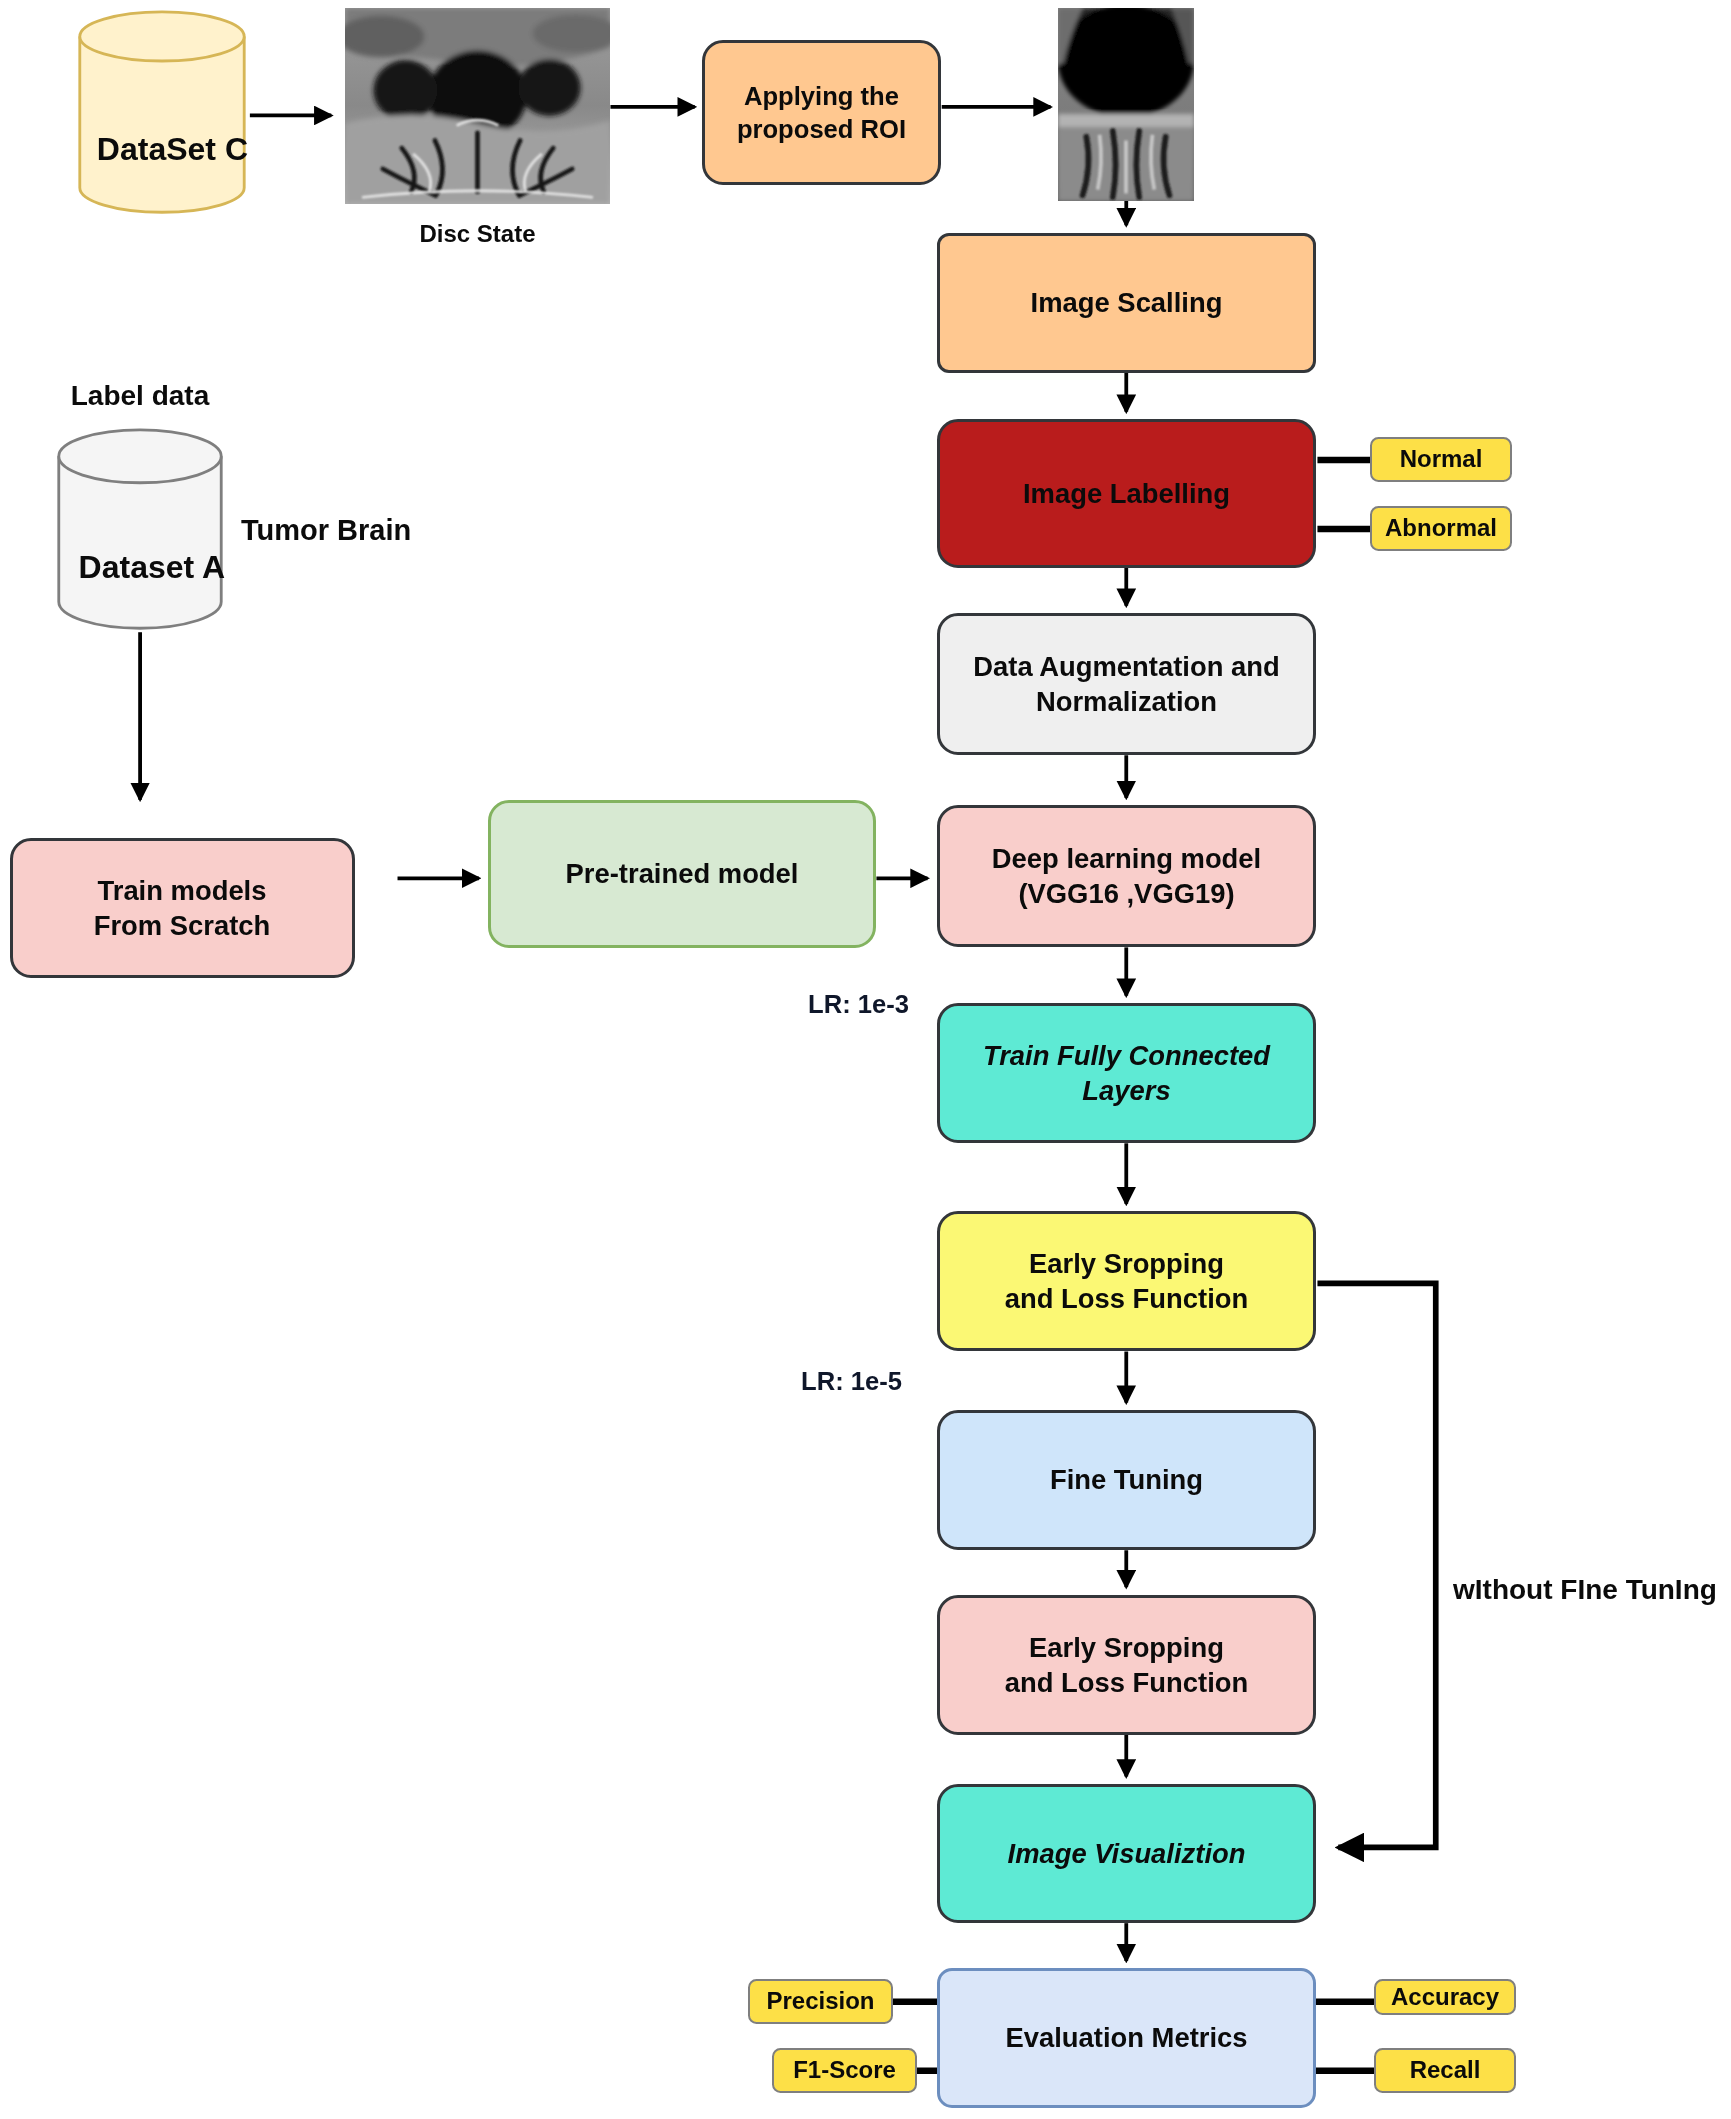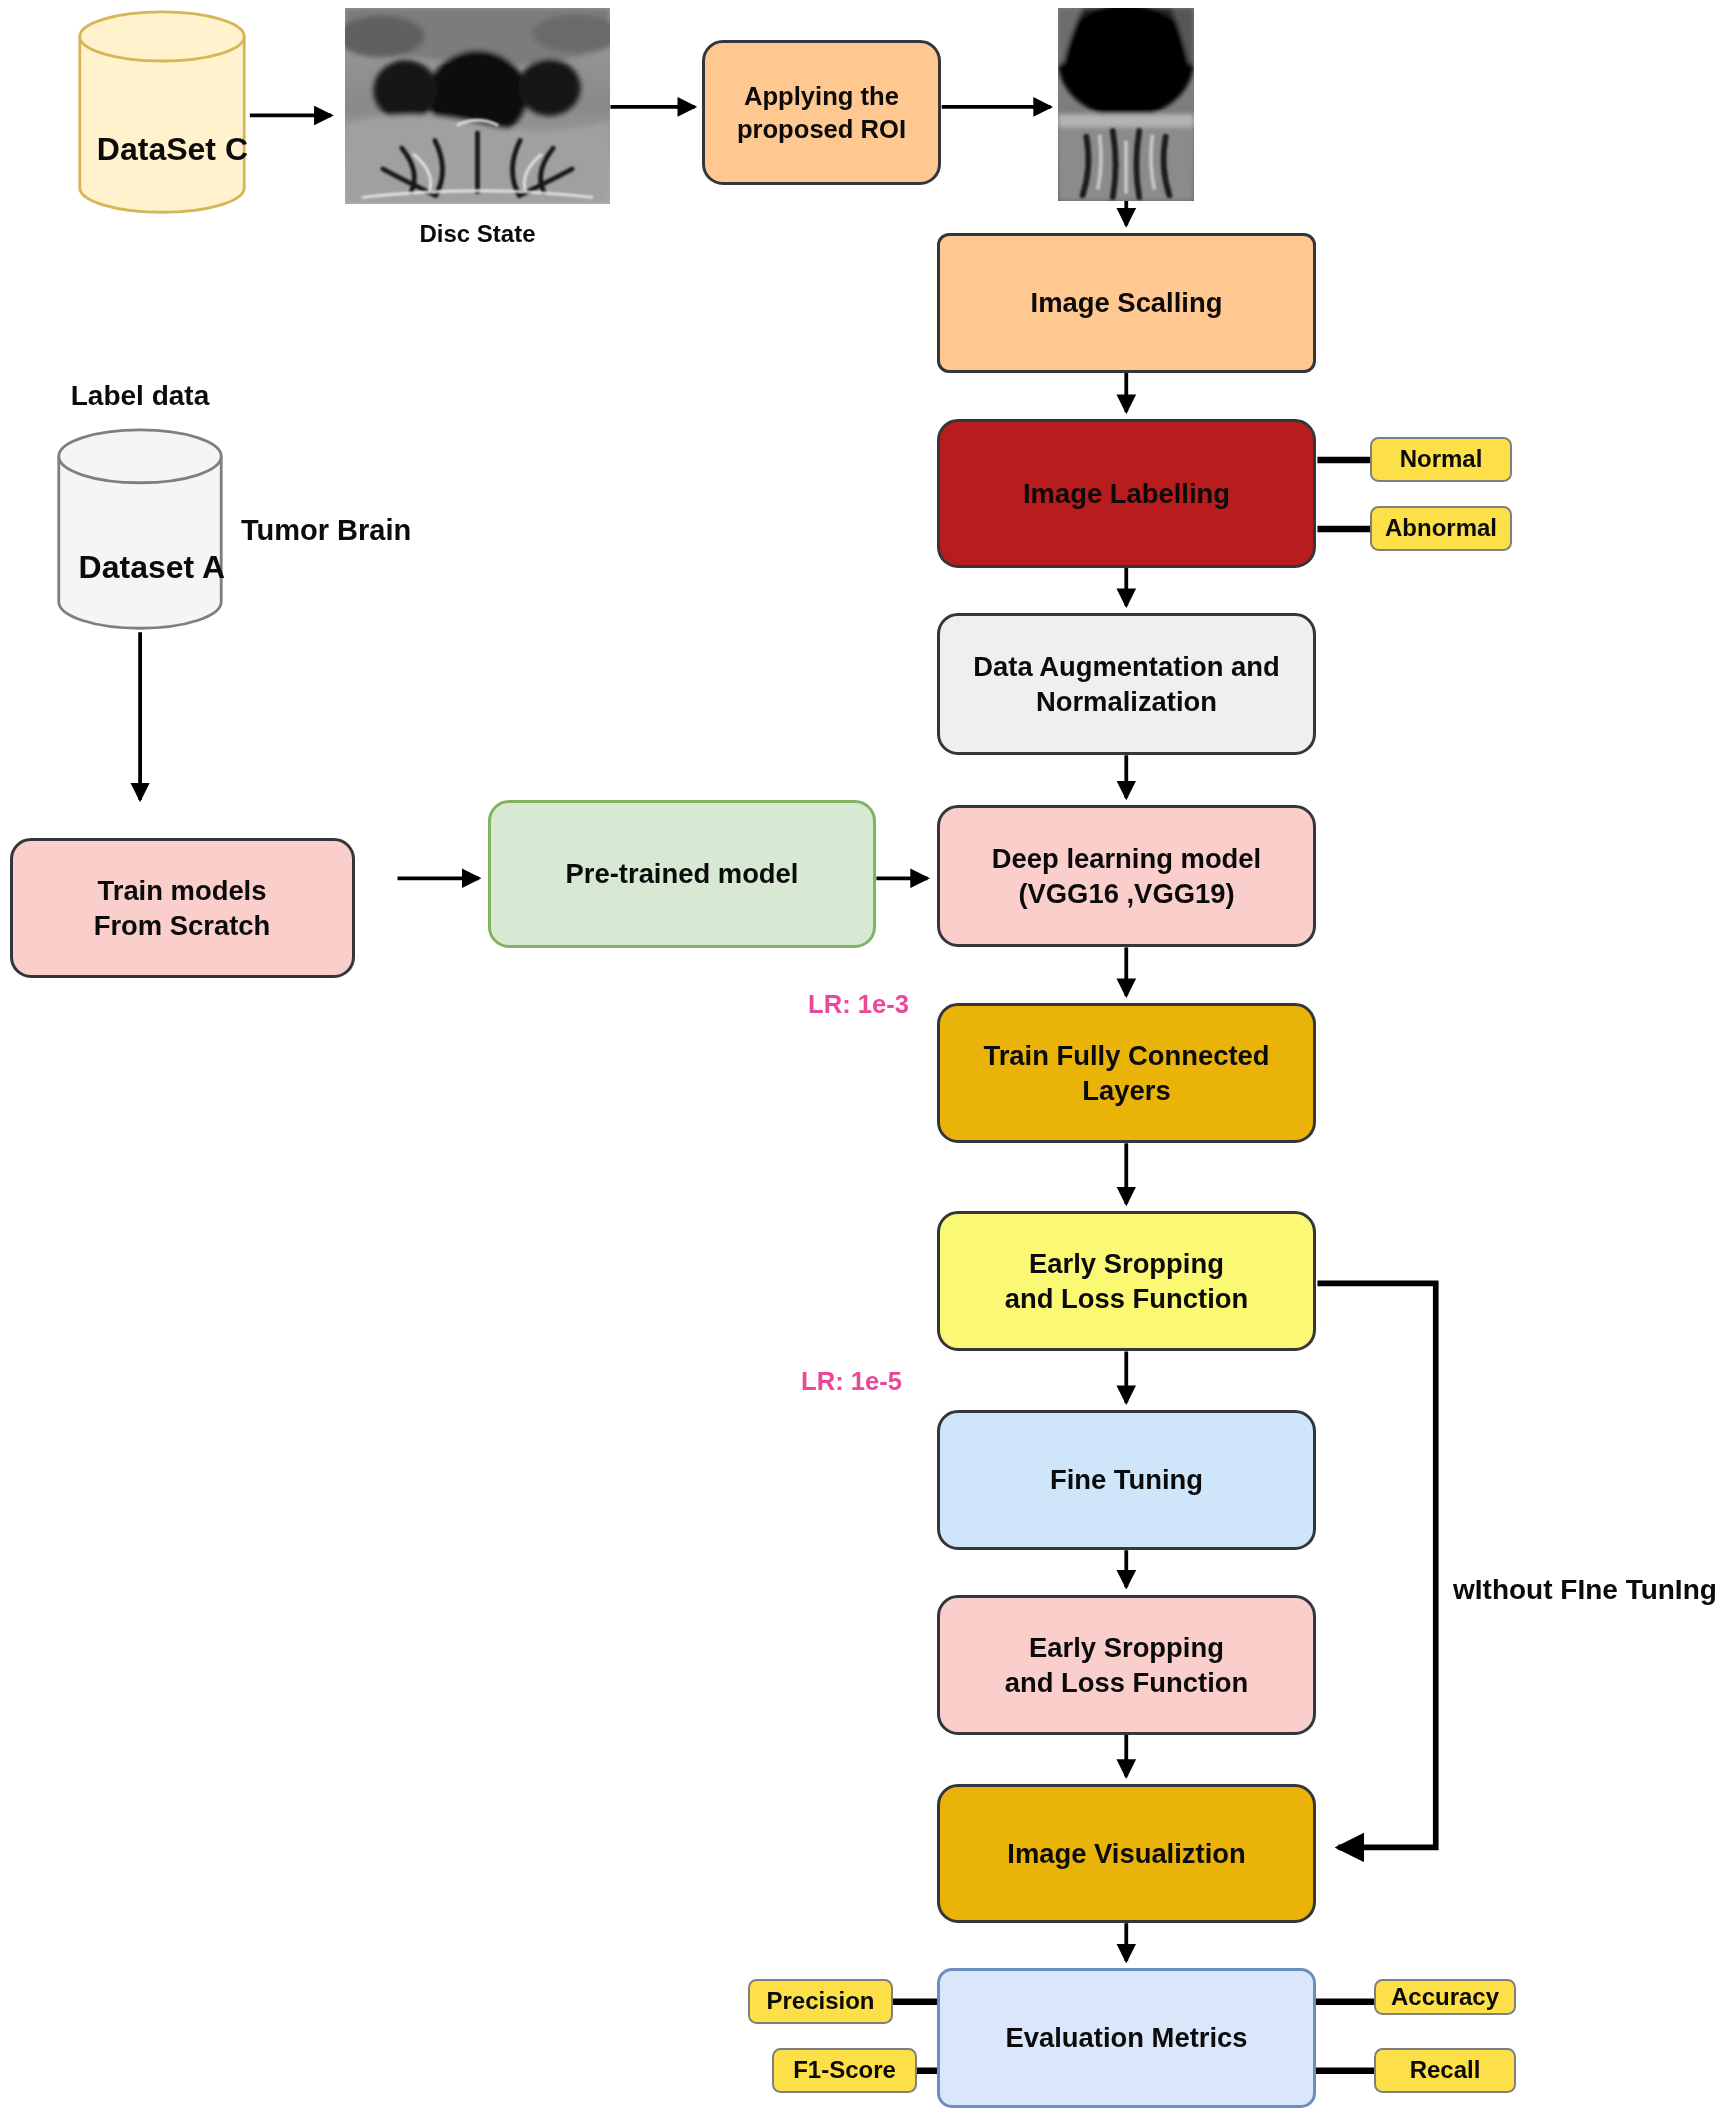--- a/index.html
+++ b/index.html
@@ -11,28 +11,28 @@
   .node{
     position:absolute;box-sizing:border-box;z-index:2;
     display:flex;align-items:center;justify-content:center;
     text-align:center;white-space:pre-line;line-height:1.28;
   }
   .main{border:3.8px solid #33363a;border-radius:21px;font-size:27.4px;}
   .fill-orange{background:#ffc890;}
   .fill-cream{background:#b91c1c;}
   .fill-gray{background:#efefef;}
   .fill-pink{background:#f9cecb;}
-  .fill-lime{background:#eab308;}
+  .fill-lime{background:#5eead4;font-style:italic;}
   .fill-yellow{background:#fbf874;}
   .fill-blue{background:#cfe5fa;}
   .pretrained{border:3.8px solid #83b360;background:#d7e9d2;border-radius:21px;font-size:27.4px;}
   .evalbox{border:3.8px solid #6c8ebf;background:#dae6f9;border-radius:15px;font-size:27.4px;}
   .side{border:2.8px solid #7f7f7f;background:#fde047;border-radius:8.5px;font-size:24px;z-index:2;}
   .caption{position:absolute;z-index:2;text-align:center;}
-  .annotation{position:absolute;z-index:2;color:#ec4899;font-size:25.6px;white-space:nowrap;}
+  .annotation{position:absolute;z-index:2;color:#0f172a;font-size:25.6px;white-space:nowrap;}
   .imgbox{position:absolute;z-index:2;}
   .imgbox svg{display:block;width:100%;height:100%;}
   .cyl{position:absolute;z-index:2;}
   .cyl svg{display:block;width:100%;height:100%;overflow:visible;}
   .cyl .cyl-label{
     position:absolute;left:0;right:0;text-align:right;font-size:32px;
   }
 </style>
 </head>
 <body>

